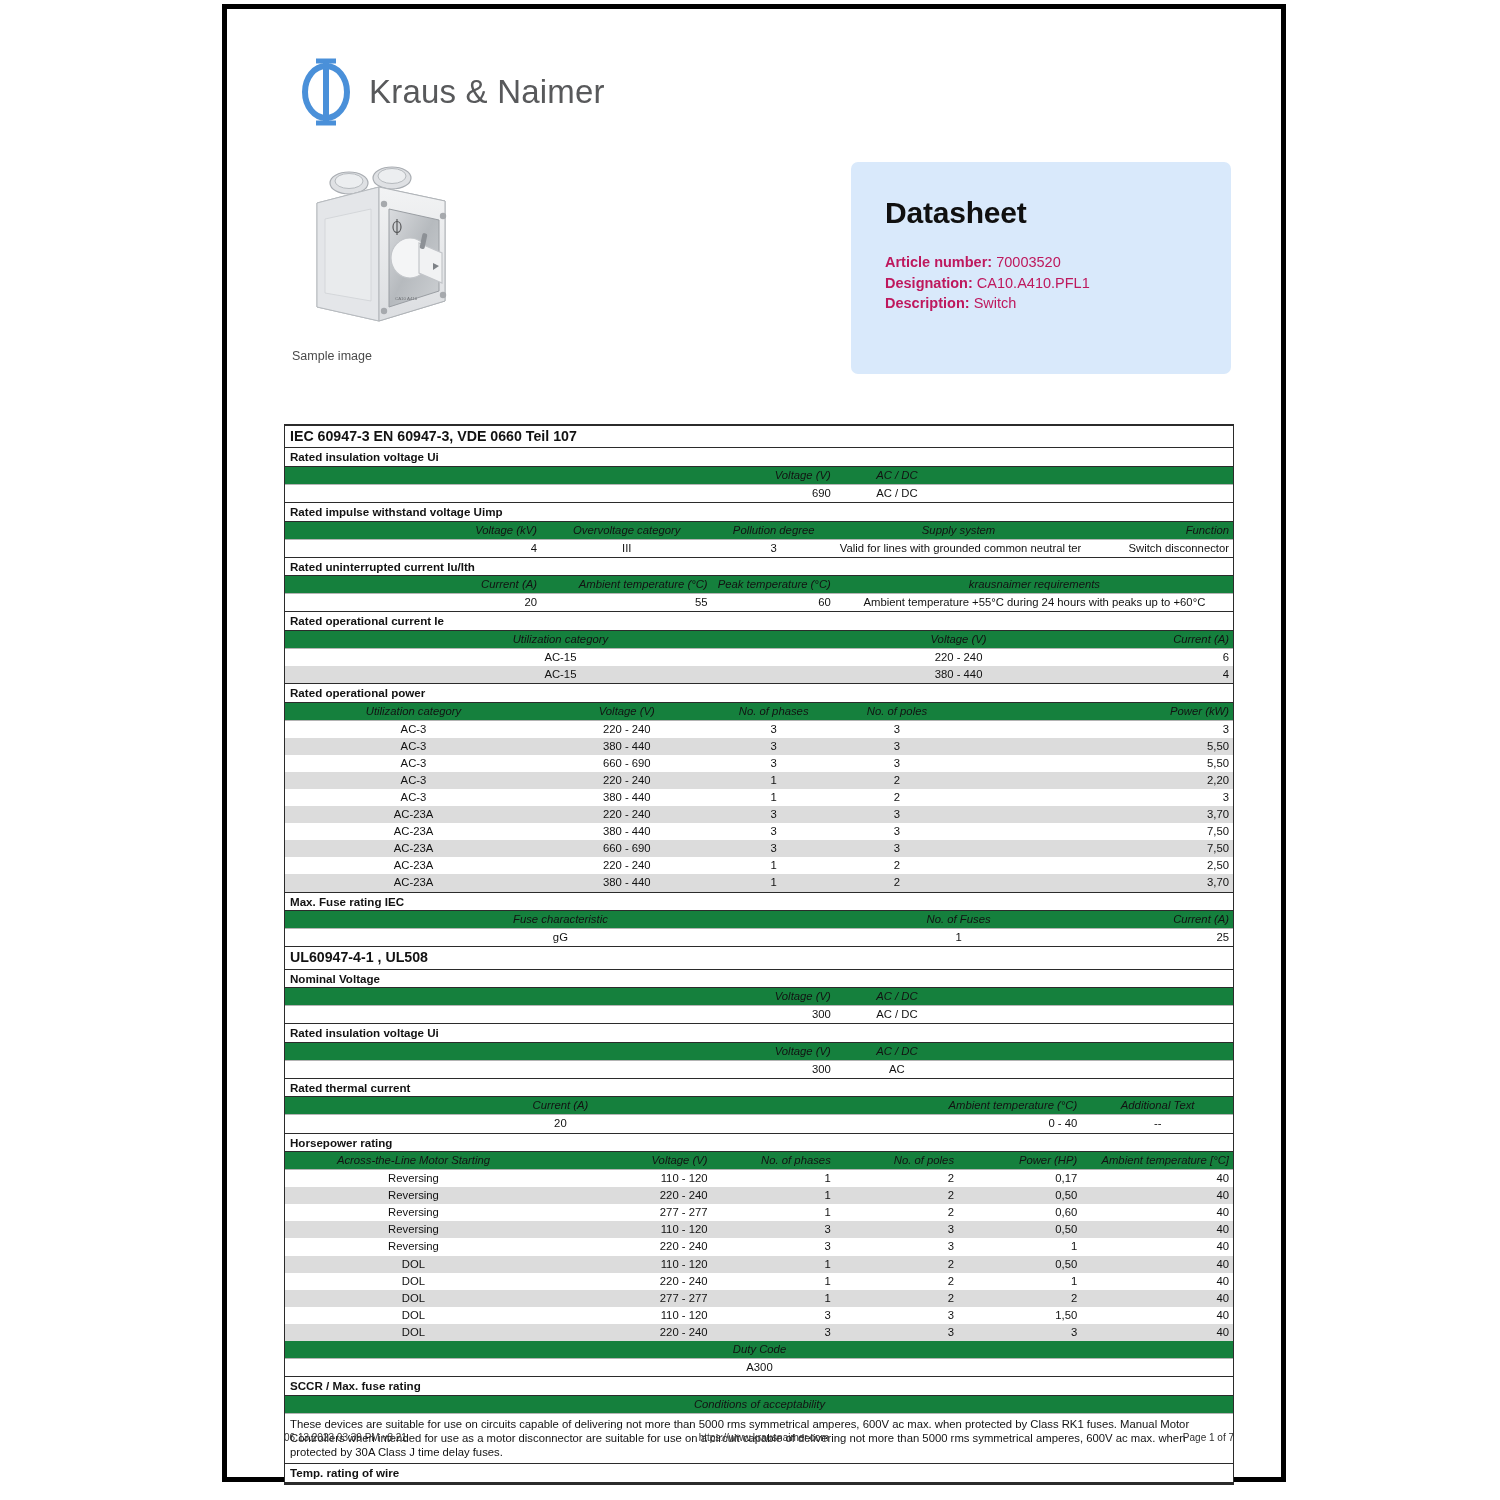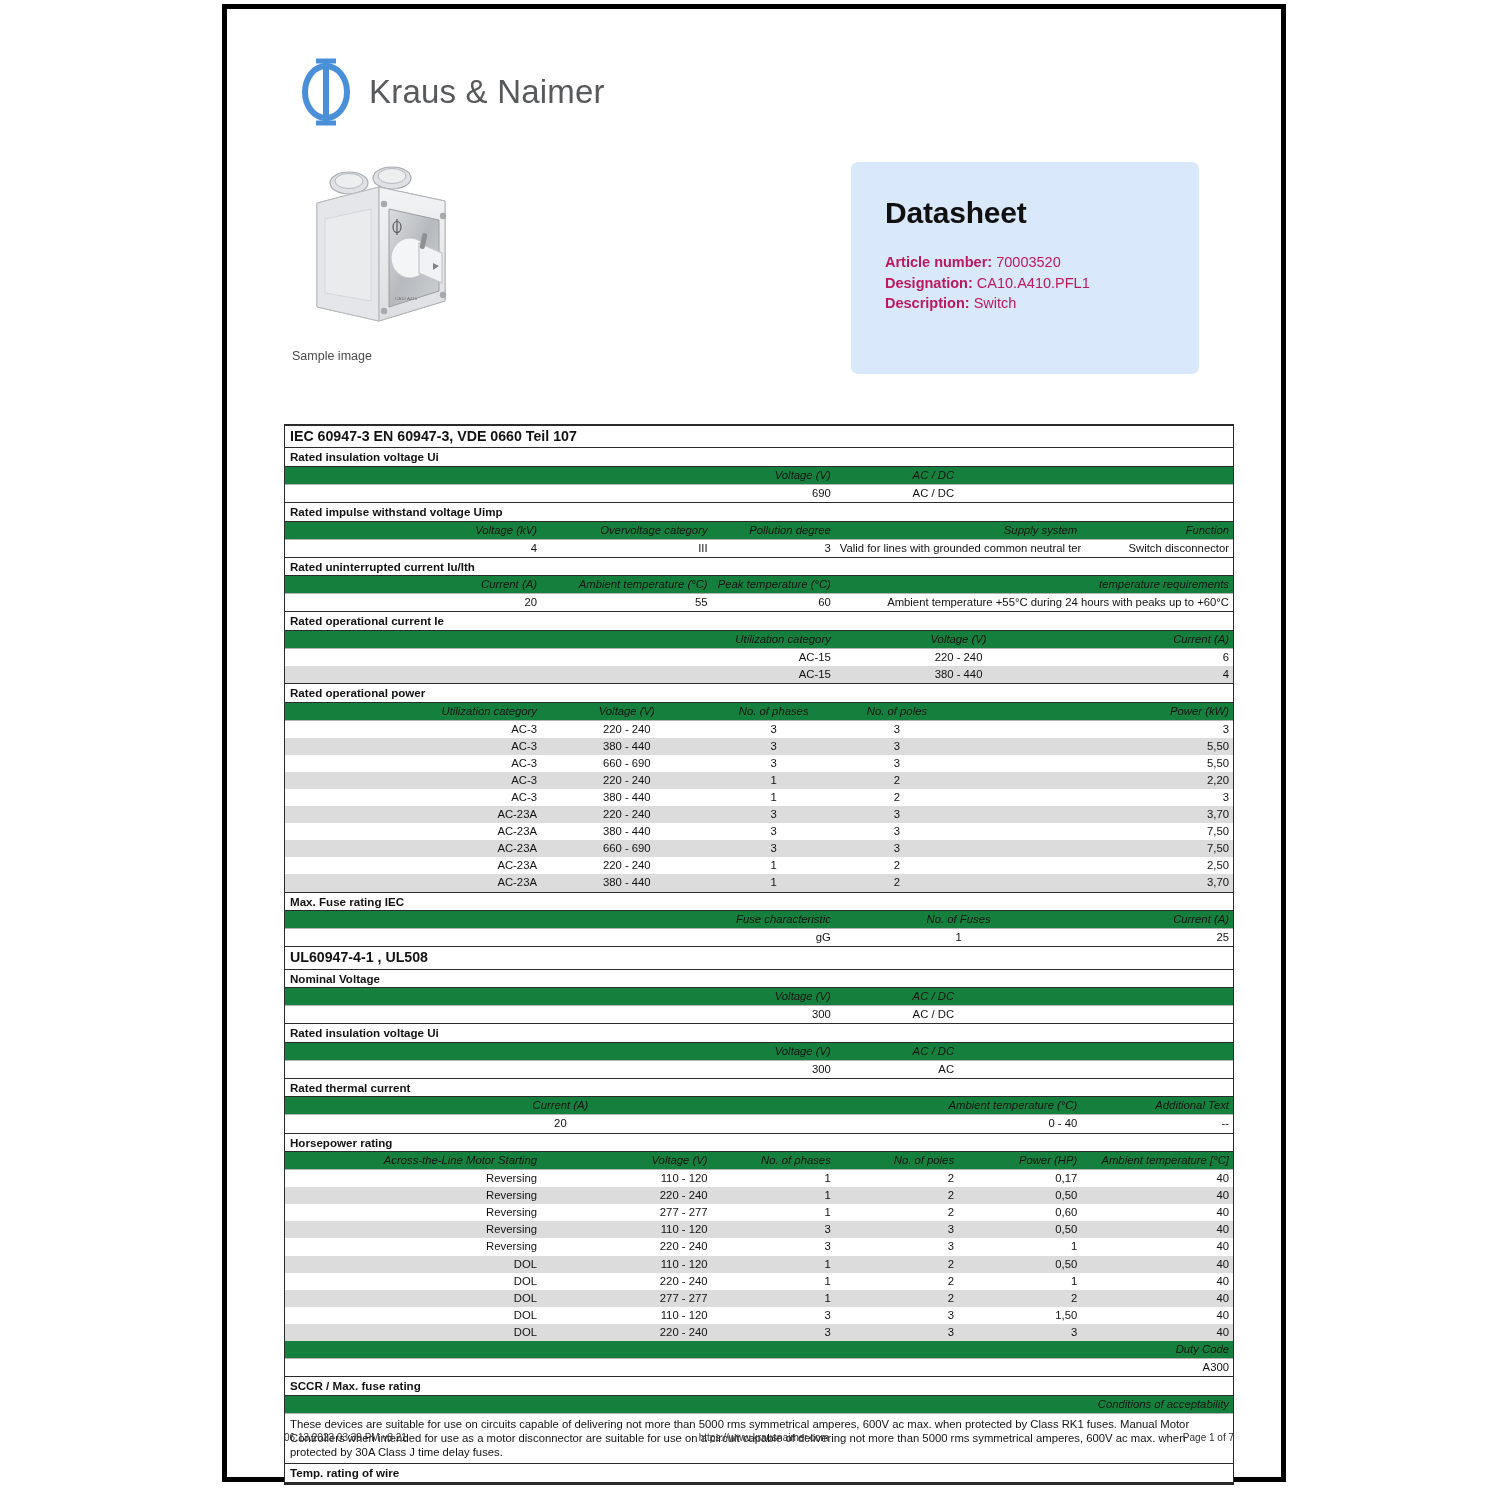--- a/index.html
+++ b/index.html
@@ -35,21 +35,21 @@
 
   .product-block { position: absolute; left: 62px; top: 152px; width: 200px; }
   .product-img { width: 160px; height: 180px; display:block; margin-left: 8px; }
   .sample-caption {
     margin-top: 8px; margin-left: 3px;
     font-size: 12.5px; color: #4a4a4a;
   }
 
   .info-card {
     position: absolute; left: 624px; top: 153px;
-    width: 348px; height: 212px;
+    width: 380px; height: 212px;
     background: #d9e9fb; border-radius: 7px;
     padding: 34px 0 0 34px;
   }
   .info-title { font-size: 30px; font-weight: bold; color: #101010; letter-spacing: -.2px; }
   .info-lines { margin-top: 22px; font-size: 14.5px; color: #be185d; line-height: 1.42; }
   .info-lines b { font-weight: bold; }
 
   
   .spec {
     position: absolute; left: 57px; top: 415px;
@@ -80,21 +80,21 @@
   tr.hdr td {
     font-style: italic; background: #15803d;
     border-bottom: 1px solid #b4b4b4;
     padding: 2px 4px 2px 5px;
   }
   tr.row-a td { background: #ffffff; }
   tr.row-b td { background: #dcdcdc; }
   tr.row-a td, tr.row-b td { padding: 2px 4px 2px 5px; }
 
   td.r { text-align: right; }
-  td.l { text-align: right; }
+  td.l { text-align: center; }
   td.c { text-align: center; }
 
   tr.para td {
     white-space: normal; line-height: 1.26;
     padding: 3px 6px 4px 5px; background: #ffffff;
     border-bottom: 1px solid #2b2b2b;
   }
 
   
   .footer {
@@ -232,21 +232,21 @@
               <td colspan="2" class="l">Valid for lines with grounded common neutral termination</td>
               <td colspan="1" class="r">Switch disconnector</td>
             </tr>
             <tr class="grp">
               <td colspan="6">Rated uninterrupted current Iu/Ith</td>
             </tr>
             <tr class="hdr">
               <td colspan="1" class="r">Current (A)</td>
               <td colspan="1" class="r">Ambient temperature (°C)</td>
               <td colspan="1" class="r">Peak temperature (°C)</td>
-              <td colspan="3" class="l">temperature requirements</td>
+              <td colspan="3" class="l">krausnaimer requirements</td>
             </tr>
             <tr class="row-a">
               <td colspan="1" class="r">20</td>
               <td colspan="1" class="r">55</td>
               <td colspan="1" class="r">60</td>
               <td colspan="3" class="l">Ambient temperature +55°C during 24 hours with peaks up to +60°C</td>
             </tr>
             <tr class="grp">
               <td colspan="6">Rated operational current Ie</td>
             </tr>

